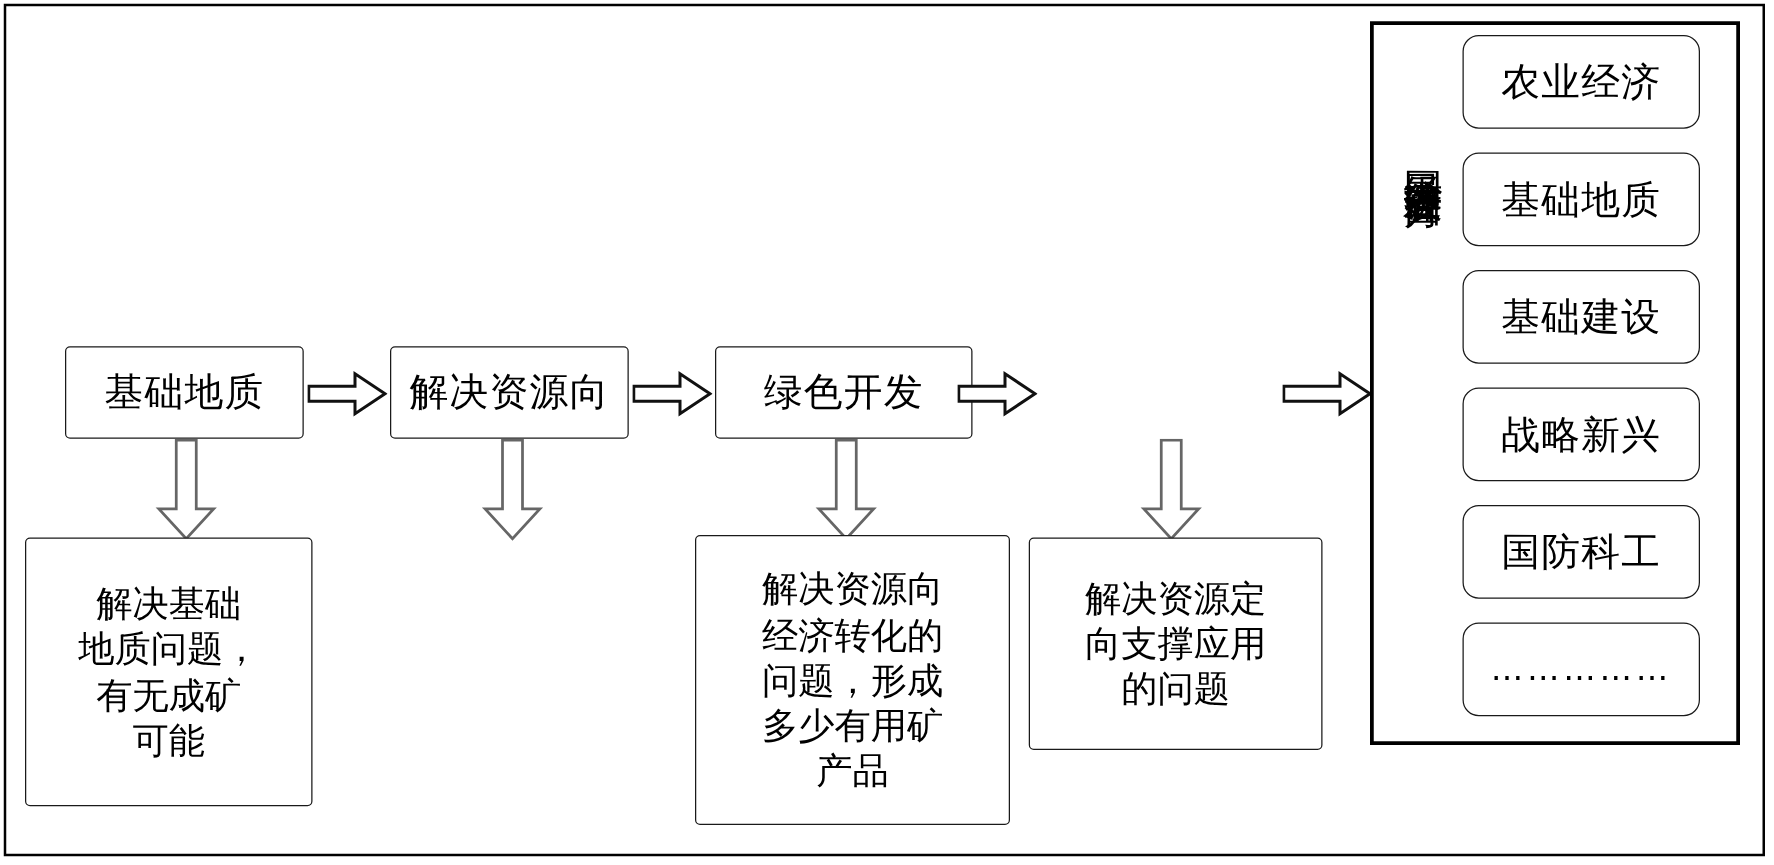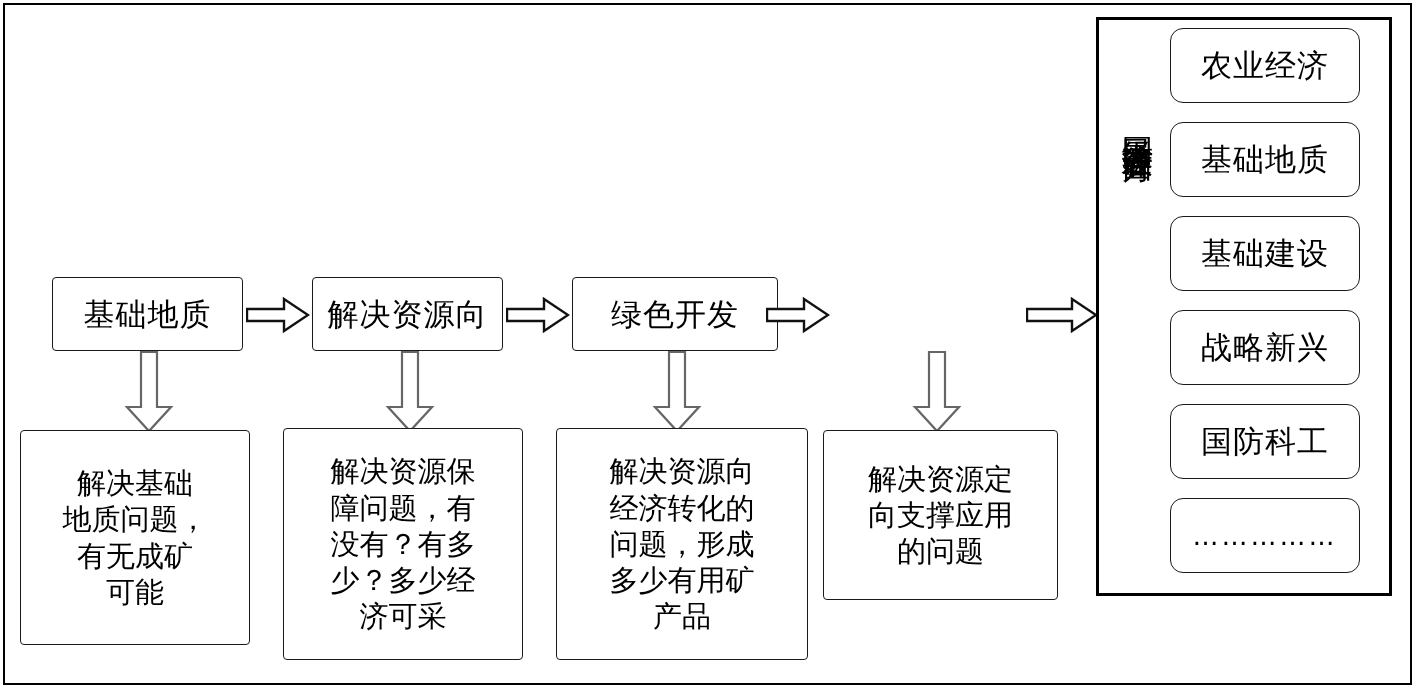--- a/index.html
+++ b/index.html
@@ -181,27 +181,20 @@
     </svg>
   </div>
 
   <div class="rbox detail-box" style="left:20px; top:430px; width:230px; height:215px;">
     <span class="txt">解决基础
 地质问题，
 有无成矿
 可能</span>
   </div>
 
-  <div class="rbox detail-box" style="left:283px; top:428px; width:240px; height:232px;">
-    <span class="txt">解决资源保
-障问题，有
-没有？有多
-少？多少经
-济可采</span>
-  </div>
 
   <div class="rbox detail-box" style="left:556px; top:428px; width:252px; height:232px;">
     <span class="txt">解决资源向
 经济转化的
 问题，形成
 多少有用矿
 产品</span>
   </div>
 
   <div class="rbox detail-box" style="left:823px; top:430px; width:235px; height:170px;">

